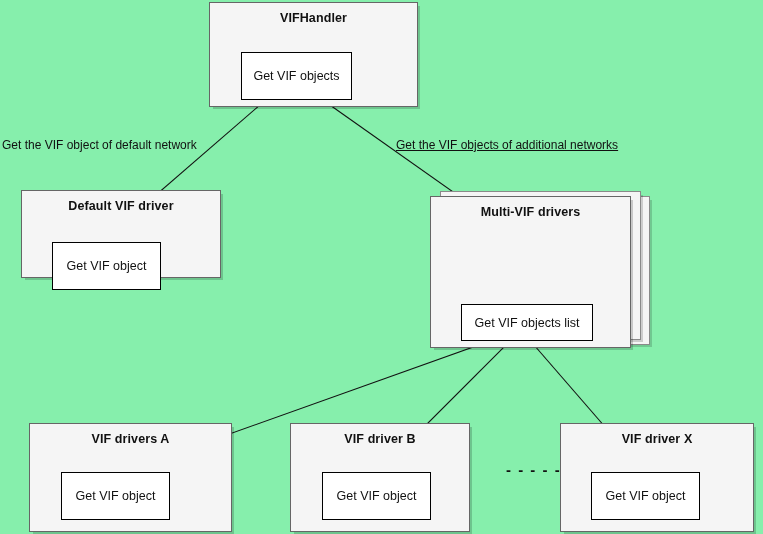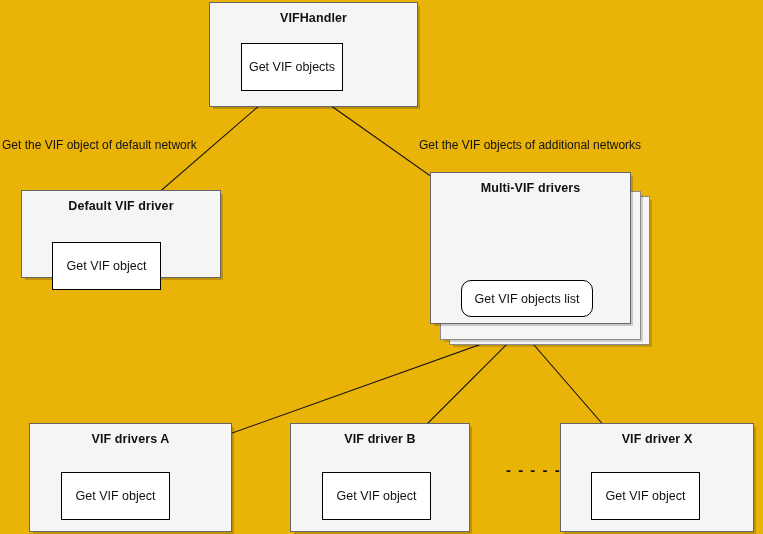--- a/index.html
+++ b/index.html
@@ -8,21 +8,21 @@
     background: #ffffff;
   }
   body {
     font-family: "Liberation Sans", sans-serif;
     -webkit-font-smoothing: antialiased;
   }
   #canvas {
     position: relative;
     width: 763px;
     height: 534px;
-    background: #eab308;
+    background: #86efac;
     overflow: hidden;
   }
 
   
   .container-box {
     position: absolute;
     background: #f5f5f5;
     border: 1px solid #666666;
     box-sizing: border-box;
     box-shadow: 3px 3px 0 -1px rgba(0,0,0,0.18);
@@ -109,38 +109,38 @@
 
     <line x1="524" y1="279" x2="524" y2="292" stroke="#111111" stroke-width="1.6" marker-end="url(#arrowhead-sm)"></line>
 
     <line x1="521" y1="330" x2="120" y2="473" stroke="#111111" stroke-width="1.1" marker-end="url(#arrowhead)"></line>
     <line x1="521" y1="330" x2="378" y2="473" stroke="#111111" stroke-width="1.1" marker-end="url(#arrowhead)"></line>
     <line x1="521" y1="330" x2="645" y2="473" stroke="#111111" stroke-width="1.1" marker-end="url(#arrowhead)"></line>
   </svg>
 
   <div class="container-box" style="left:209px; top:2px; width:209px; height:105px;">
     <div class="container-title">VIFHandler</div>
-    <div class="proc-box" style="left:31px; top:40px; width:102px; height:48px;text-align:right;">Get VIF objects</div>
+    <div class="proc-box" style="left:31px; top:49px; width:111px; height:48px;text-align:right;">Get VIF objects</div>
   </div>
 
   <div class="edge-label" style="left:2px; top:138px;">Get the VIF object of default network</div>
 
-  <div class="edge-label" style="left:419px; top:138px;">Get the VIF objects of additional networks</div>
+  <div class="edge-label" style="left:396px; top:138px;text-decoration:underline;">Get the VIF objects of additional networks</div>
 
   <div class="container-box" style="left:21px; top:190px; width:200px; height:88px;">
     <div class="container-title">Default VIF driver</div>
     <div class="proc-box" style="left:30px; top:51px; width:109px; height:48px;">Get VIF object</div>
   </div>
 
   <div class="stack-layer" style="left:449px; top:196px; width:201px; height:149px;"></div>
   <div class="stack-layer" style="left:440px; top:191px; width:201px; height:149px;"></div>
 
-  <div class="container-box" style="left:430px; top:172px; width:201px; height:152px;">
+  <div class="container-box" style="left:430px; top:196px; width:201px; height:152px;">
     <div class="container-title">Multi-VIF drivers</div>
-    <div class="proc-box" style="left:30px; top:107px; width:132px; height:37px;border-radius:10px;">Get VIF objects list</div>
+    <div class="proc-box" style="left:30px; top:107px; width:132px; height:37px;">Get VIF objects list</div>
   </div>
 
   <div class="container-box" style="left:29px; top:423px; width:203px; height:109px;">
     <div class="container-title">VIF drivers A</div>
     <div class="proc-box" style="left:31px; top:48px; width:109px; height:48px;">Get VIF object</div>
   </div>
 
   <div class="container-box" style="left:290px; top:423px; width:180px; height:109px;">
     <div class="container-title">VIF driver B</div>
     <div class="proc-box" style="left:31px; top:48px; width:109px; height:48px;">Get VIF object</div>

